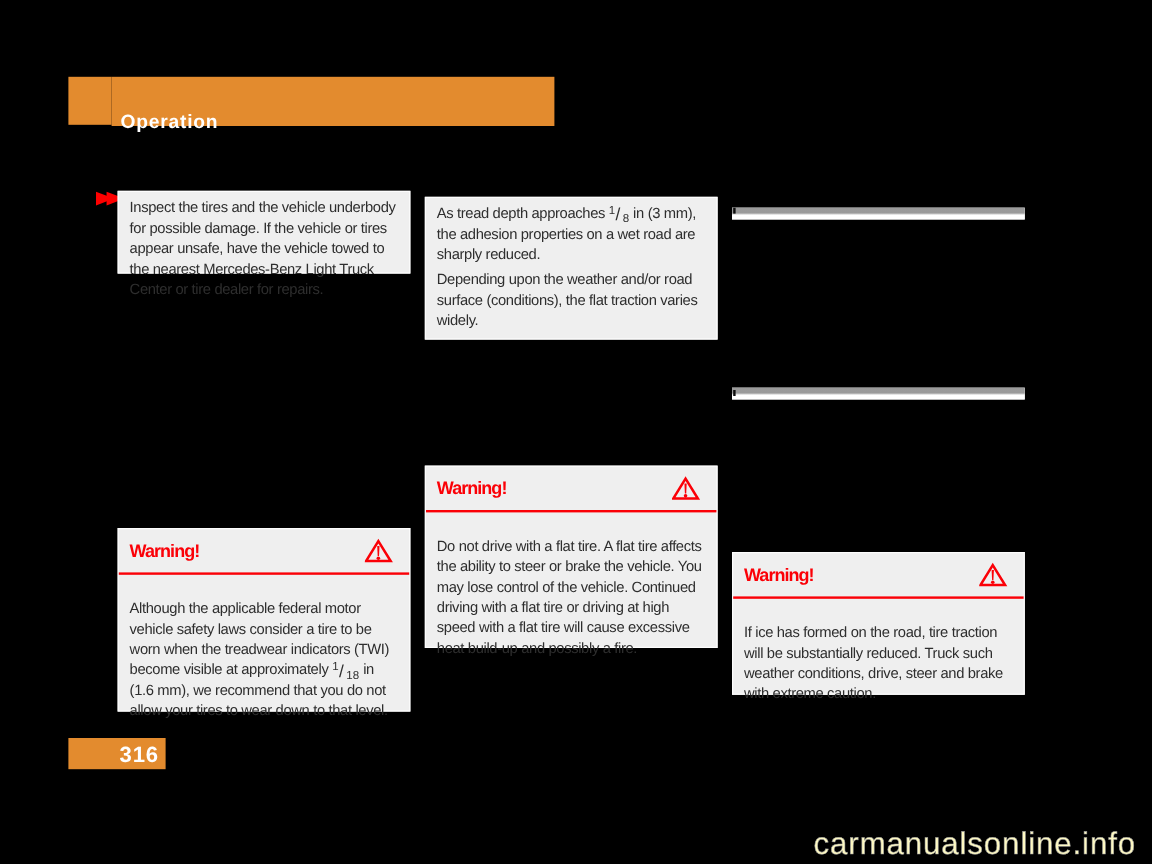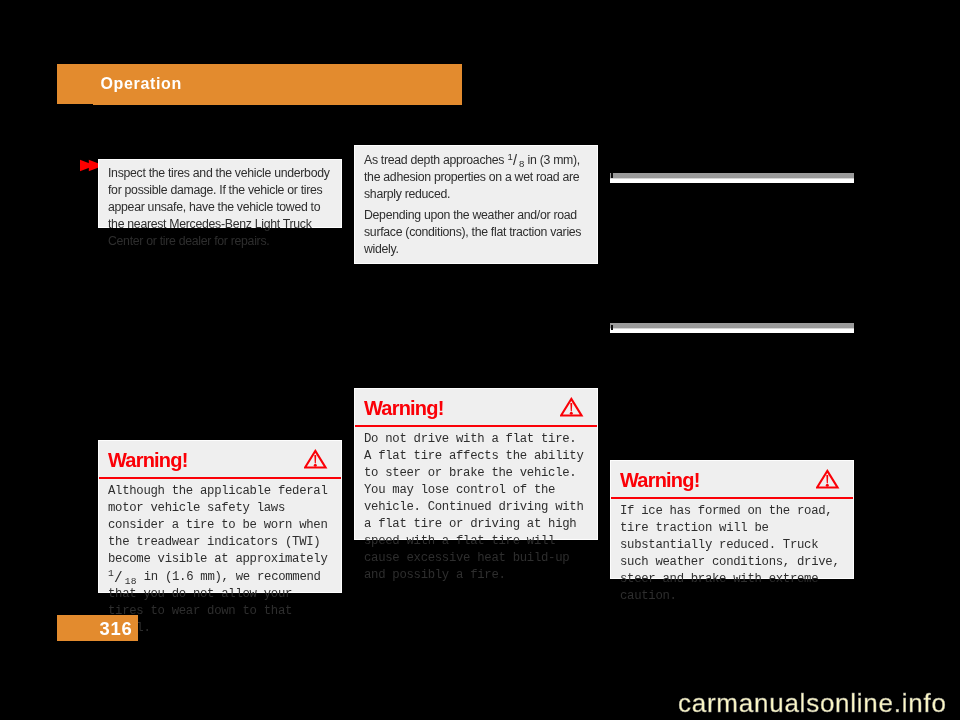--- a/index.html
+++ b/index.html
@@ -2,38 +2,38 @@
 <html><head>
 <meta charset="utf-8">
 <style>
   html,body{margin:0;padding:0;}
   body{width:960px;height:720px;background:#000;font-family:"Liberation Sans",sans-serif;overflow:hidden;}
   .page{position:relative;width:960px;height:720px;background:#000;-webkit-font-smoothing:antialiased;opacity:0.9999;}
 
   
   .hdr-left{position:absolute;left:57px;top:64px;width:36px;height:40px;background:#E38B2E;}
   .hdr-main{position:absolute;left:93px;top:64px;width:369px;height:41px;background:#E38B2E;}
-  .hdr-title{position:absolute;left:100.5px;top:77px;font-size:16px;font-weight:bold;color:#fff;letter-spacing:0.65px;line-height:13px;}
+  .hdr-title{position:absolute;left:100.5px;top:96px;font-size:16px;font-weight:bold;color:#fff;letter-spacing:0.65px;line-height:13px;}
 
   
   .box{position:absolute;background:#efefef;border:1px solid #fdfdfd;box-sizing:border-box;}
   .box p{margin:0;font-size:12.3px;letter-spacing:-0.3px;line-height:17px;color:#2e2e2e;}
   .box .bdy{padding:4.5px 10px 10px 9px;}
-  .warn-head + .bdy{padding-top:4px;font-family:Liberation Mono, monospace;}
+  .warn-head + .bdy{padding-top:20px;}
   .box p + p{margin-top:4.5px;}
   .box sup,.box sub{font-size:9.6px;line-height:0;position:relative;letter-spacing:0.2px;}
   .box sup{vertical-align:baseline;top:-4.0px;}
   .box sub{vertical-align:baseline;top:3.9px;}
   .box .frac .sp{display:inline-block;width:2.0px;height:1px;vertical-align:baseline;}
   .box .frac .sp2{display:inline-block;width:0.1px;height:1px;vertical-align:baseline;}
   .box .frac{letter-spacing:0.6px;}
   .box .frac .sl{font-size:14.4px;position:relative;top:1.6px;letter-spacing:0;}
 
   .warn-head{position:relative;height:38px;border-bottom:2px solid #fb0007;box-sizing:border-box;}
-  .warn-title{position:absolute;left:9px;top:12px;font-size:20px;font-weight:bold;color:#fb0007;letter-spacing:-0.8px;line-height:14px;}
+  .warn-title{position:absolute;left:9px;top:12px;font-size:15px;font-weight:bold;color:#fb0007;letter-spacing:-0.8px;line-height:14px;}
   .warn-icon{position:absolute;right:13px;top:7px;width:24px;height:22px;}
 
   
   .arrow{position:absolute;}
 
   
   .imgbar{position:absolute;background:#ffffff;overflow:hidden;}
   .imgbar .grad{position:absolute;left:0;right:0;background:linear-gradient(to bottom,#9b9b9b 0px,#9a9a9a 4.5px,#ffffff 6.2px,#ffffff 10px);}
   .imgbar .tick{position:absolute;background:#0d0d0d;}
 
@@ -57,21 +57,21 @@
     <path d="M1 1.75 L16 7.45 L1 13.25 Z" fill="#fe0000"></path>
     <path d="M9.8 1.75 L24.8 7.45 L9.8 13.25 Z" fill="#fe0000"></path>
   </svg>
 
   <div class="box" style="left:98px;top:159px;width:244px;height:69px;">
     <div class="bdy">
         <p>Inspect the tires and the vehicle underbody for possible damage. If the vehicle or tires appear unsafe, have the vehicle towed to the nearest Mercedes-Benz Light Truck Center or tire dealer for repairs.</p>
       </div>
   </div>
 
-  <div class="box" style="left:354px;top:145px;width:244px;height:119px;">
+  <div class="box" style="left:354px;top:164px;width:244px;height:119px;">
     <div class="bdy">
         <p>As tread depth approaches <span class="frac"><span class="sp2"></span><sup>1</sup><span class="sl">/</span><span class="sp"></span><sub>8</sub></span> in (3&nbsp;mm), the adhesion properties on a wet road are sharply reduced.</p>
         <p>Depending upon the weather and/or road surface (conditions), the flat traction varies widely.</p>
       </div>
   </div>
 
   <div class="imgbar" style="left:610px;top:173px;width:244px;height:10px;">
     <div class="grad" style="top:0px;height:10px;"></div>
       <div class="tick" style="left:1px;top:0px;width:1.6px;height:5px;"></div>
   </div>

